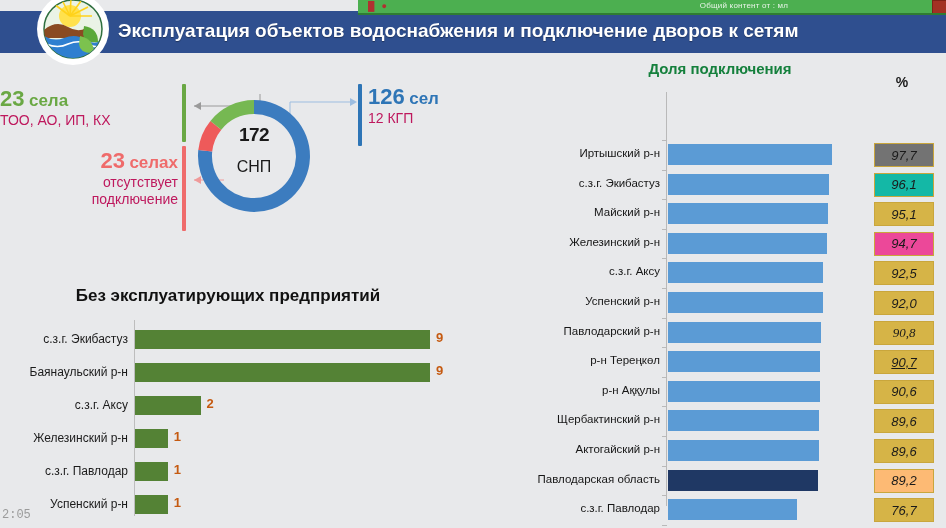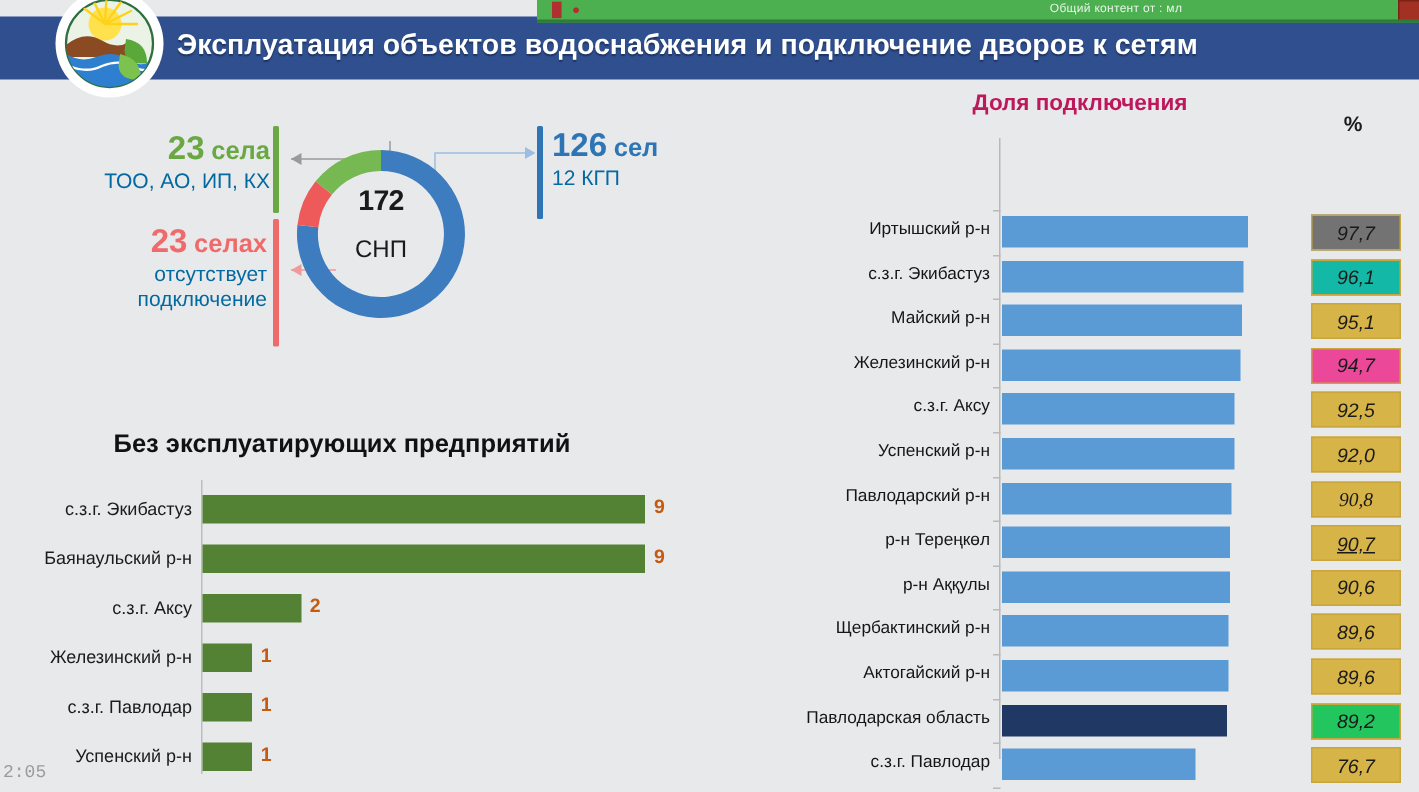--- a/index.html
+++ b/index.html
@@ -40,21 +40,21 @@
     position:absolute;left:40px;top:-4px;width:66px;height:66px;border-radius:50%;
     background:#ffffff;z-index:30;overflow:hidden;
     box-shadow:0 0 0 3px #ffffff;
   }
   #emblem svg{display:block;}
   
   #donut-panel{position:absolute;left:0;top:56px;width:480px;height:225px;}
   .callout{position:absolute;}
   .callout .big{font-size:22px;font-weight:bold;}
   .callout .unit{font-size:17px;font-weight:bold;}
-  .callout .sub{font-size:14px;color:#0369a1;line-height:17px;}
+  .callout .sub{font-size:14px;color:#be185d;line-height:17px;}
   .vbar{position:absolute;width:4px;border-radius:1px;}
   .arrow-svg{position:absolute;}
   #donut-wrap{position:absolute;left:184px;top:30px;width:140px;height:140px;}
   #donut-center-num{
     position:absolute;left:0;top:38px;width:140px;text-align:center;
     font-size:19px;font-weight:bold;color:#1a1a1a;letter-spacing:-.5px;
   }
   #donut-center-label{
     position:absolute;left:0;top:72px;width:140px;text-align:center;
     font-size:16px;color:#1a1a1a;
@@ -70,21 +70,21 @@
   .gc-label{
     position:absolute;left:0;top:8px;width:128px;text-align:right;
     font-size:12px;color:#1b1b1b;white-space:nowrap;
   }
   .gc-bar{position:absolute;left:135px;top:6px;height:19px;background:#548235;}
   .gc-val{position:absolute;top:6px;font-size:13px;font-weight:bold;color:#c55a11;}
   
   #blue-chart{position:absolute;left:480px;top:56px;width:466px;height:472px;}
   #blue-title{
     position:absolute;left:40px;top:4px;width:400px;text-align:center;
-    font-size:15px;font-weight:bold;color:#be185d;
+    font-size:15px;font-weight:bold;color:#15803d;
   }
   #pct-head{
     position:absolute;left:392px;top:18px;width:60px;text-align:center;
     font-size:14px;font-weight:bold;color:#1b1b1b;
   }
   .bc-axis{position:absolute;left:186px;top:36px;width:1px;height:414px;background:#b9b9b9;}
   .bc-row{position:absolute;left:0;width:466px;height:29.6px;margin-top:48px;}
   .bc-label{
     position:absolute;left:0;top:7px;width:180px;text-align:right;
     font-size:11.5px;color:#161616;white-space:nowrap;
@@ -141,21 +141,21 @@
       <path d="M4 40 q10 6 20 2 q12 -5 22 2 q8 5 14 1 l0 22 l-56 0 z" fill="#2f7fd0"></path>
       <path d="M6 48 q12 5 22 0 q12 -5 22 1 q6 3 12 1" stroke="#ffffff" stroke-width="1.6" fill="none"></path>
       <path d="M44 30 q14 2 14 16 q-14 2 -15 -8 z" fill="#5aa83a"></path>
       <path d="M40 40 q14 3 14 17 q-14 1 -15 -9 z" fill="#7cc24e"></path>
     </g>
   </svg>
 </div>
 
 <div id="donut-panel">
 
-  <div class="callout" style="left:20px;top:30px;width:160px;text-align:right;">
+  <div class="callout" style="left:0;top:30px;width:160px;text-align:left;">
     <div>
       <span class="big" style="color:#6aa844;">23</span>
       <span class="unit" style="color:#6aa844;">села</span>
     </div>
     <div class="sub">ТОО, АО, ИП, КХ</div>
   </div>
   <div class="vbar" style="left:182px;top:28px;height:58px;background:#6aa844;"></div>
   <svg class="arrow-svg" style="left:186px;top:36px;" width="78" height="28">
     <path d="M74 2 L74 14 L8 14" stroke="#9a9a9a" stroke-width="1" fill="none"></path>
     <path d="M8 14 l7 -4 l0 8 z" fill="#9a9a9a"></path>
@@ -309,21 +309,21 @@
       <div class="bc-row" style="top: 332px;">
         <div class="bc-tick"></div>
         <div class="bc-label">Актогайский р-н</div>
         <div class="bc-bar" style="width: 150.528px; background: rgb(91, 155, 213);"></div>
         <div class="bc-badge" style="background: rgb(214, 180, 71);">89,6</div>
       </div>
       <div class="bc-row" style="top: 361.6px;">
         <div class="bc-tick"></div>
         <div class="bc-label">Павлодарская область</div>
         <div class="bc-bar hl" style="width: 149.856px; background: rgb(31, 56, 100);"></div>
-        <div class="bc-badge" style="background: #22c55e;">89,2</div>
+        <div class="bc-badge" style="background: #fdba74;">89,2</div>
       </div>
       <div class="bc-row" style="top: 391.2px;">
         <div class="bc-tick"></div>
         <div class="bc-label">с.з.г. Павлодар</div>
         <div class="bc-bar" style="width: 128.856px; background: rgb(91, 155, 213);"></div>
         <div class="bc-badge" style="background: rgb(214, 180, 71);">76,7</div>
       </div>
       <div class="bc-row" style="top: 420.8px;">
         <div class="bc-tick"></div>
         <div class="bc-label">Баянаульский р-н</div>

